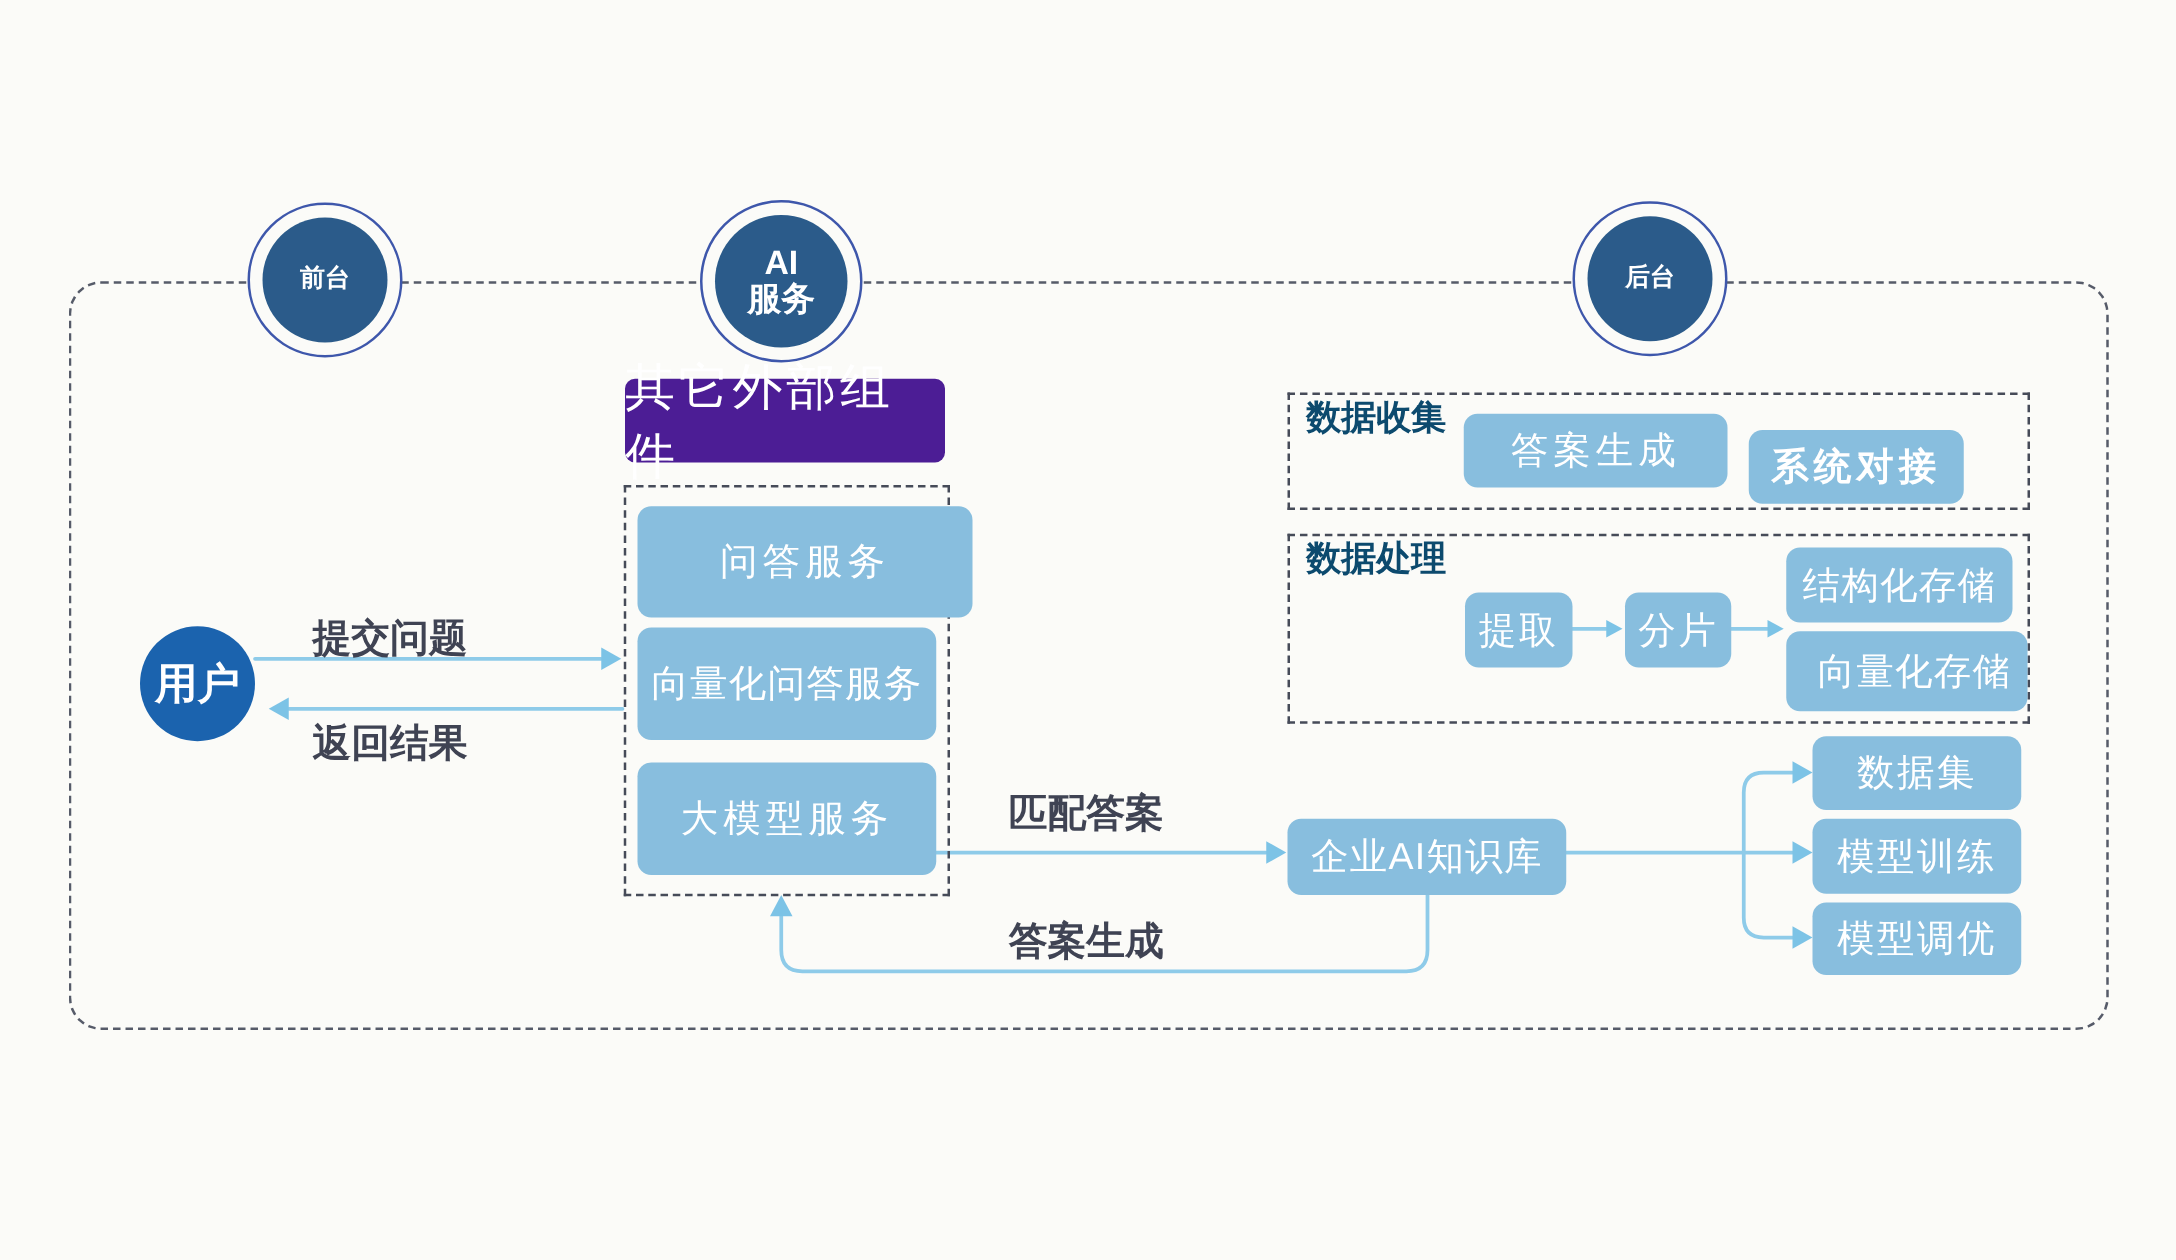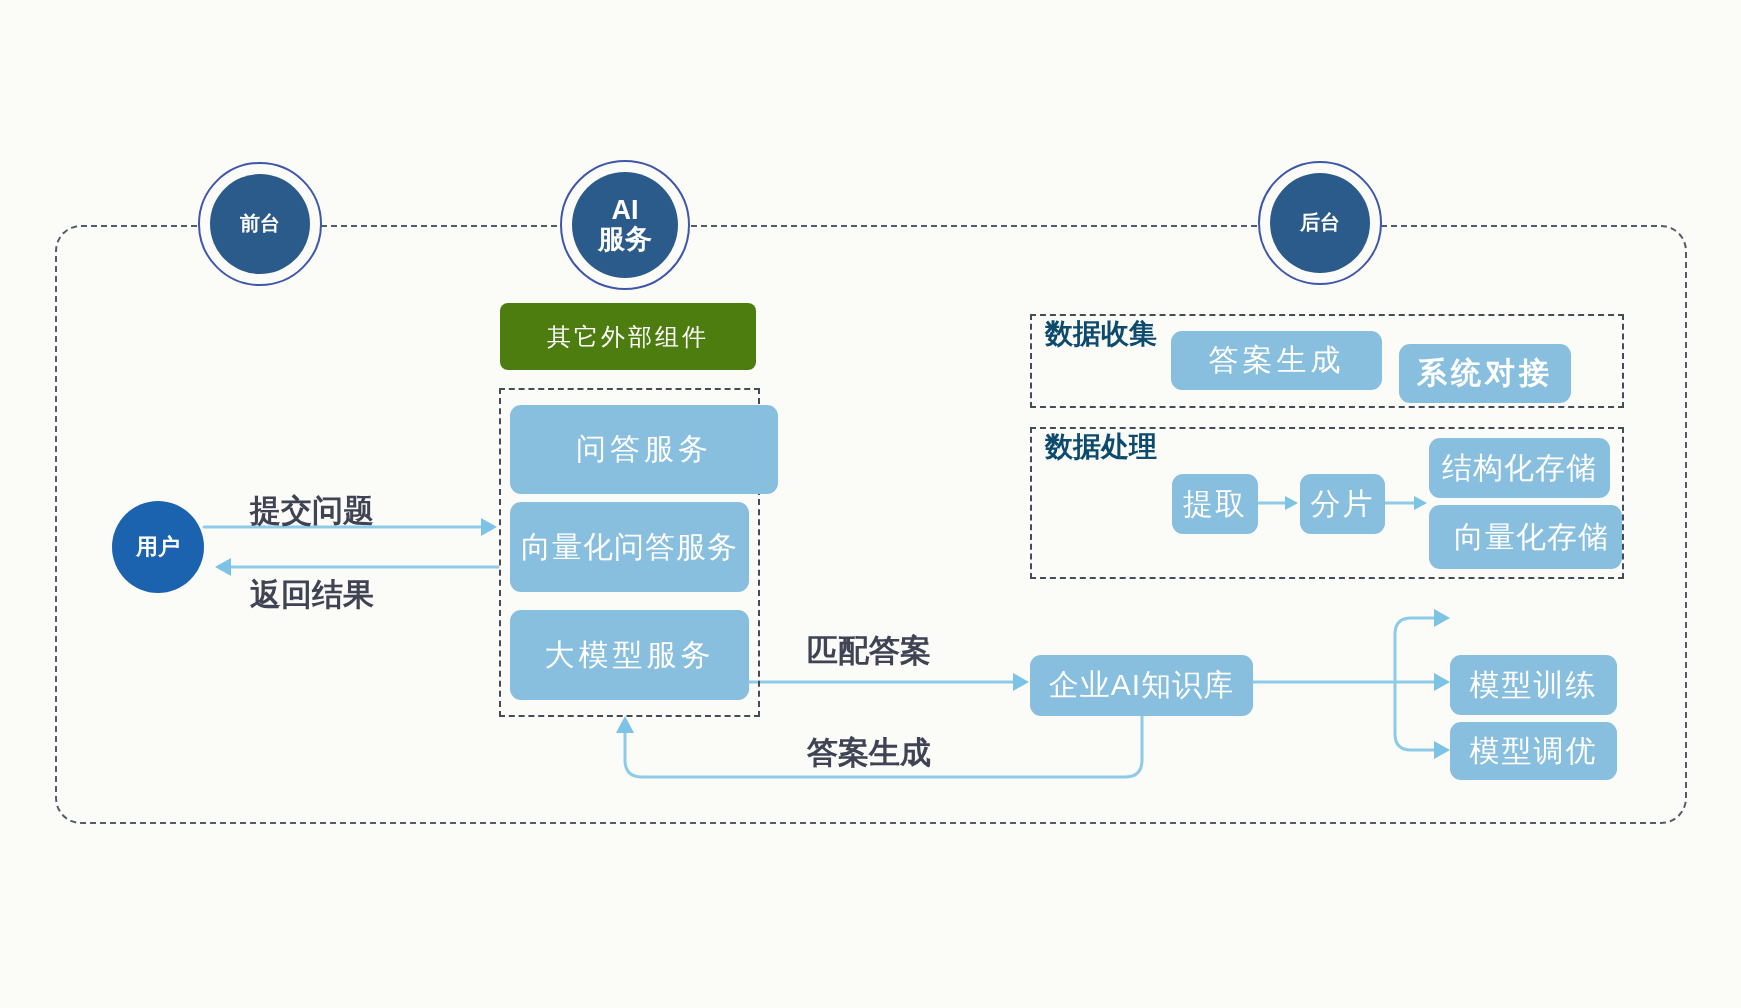--- a/index.html
+++ b/index.html
@@ -30,39 +30,39 @@
   .c-front{left:198px;top:162px;width:120px;height:120px;}
   .c-front .inner{width:100px;height:100px;}
   .c-ai{left:560px;top:160px;width:126px;height:126px;}
   .c-ai .inner{width:106px;height:106px;font-size:27px;}
   .c-back{left:1258px;top:161px;width:120px;height:120px;}
   .c-back .inner{width:100px;height:100px;}
 
   
   .box-dark{
     left:500px;top:303px;width:256px;height:67px;border-radius:8px;
-    background:#4d7c0f;color:#fff;font-size:24px;letter-spacing:3px;
+    background:#4c1d95;color:#fff;font-size:40px;letter-spacing:3px;
     display:flex;align-items:center;justify-content:center;
   }
   .box-light{
     background:#88bede;color:#fff;border-radius:11px;
     display:flex;align-items:center;justify-content:center;
     font-size:30px;letter-spacing:4px;
   }
 
   
   .svc-frame{left:499px;top:388px;width:257px;height:325px;border:2px dashed #464b58;}
   .svc-1{left:9px;top:15px;width:268px;height:89px;}
   .svc-2{left:9px;top:112px;width:239px;height:90px;letter-spacing:1px;}
   .svc-3{left:9px;top:220px;width:239px;height:90px;}
 
   
   .user-circle{
     left:112px;top:501px;width:92px;height:92px;border-radius:50%;
-    background:#1b63ae;color:#fff;font-weight:bold;font-size:22px;
+    background:#1b63ae;color:#fff;font-weight:bold;font-size:34px;
     display:flex;align-items:center;justify-content:center;
   }
 
   
   .flow-label{
     width:200px;color:#3f4353;
     font-size:31px;font-weight:bold;
   }
   .lbl-submit{left:250px;top:490px;}
   .lbl-return{left:250px;top:574px;}
@@ -192,16 +192,17 @@
     <div class="abs panel-title">
       <span>数据</span>
       <span>处理</span>
     </div>
     <div class="abs box-light dp-extract">提取</div>
     <div class="abs box-light dp-shard">分片</div>
     <div class="abs box-light dp-structured">结构化存储</div>
     <div class="abs box-light dp-vectorized">向量化存储</div>
   </div>
 
+  <div class="abs box-light model-box m-1">数据集</div>
   <div class="abs box-light model-box m-2">模型训练</div>
   <div class="abs box-light model-box m-3">模型调优</div>
 
 </div>
 
 </body></html>

